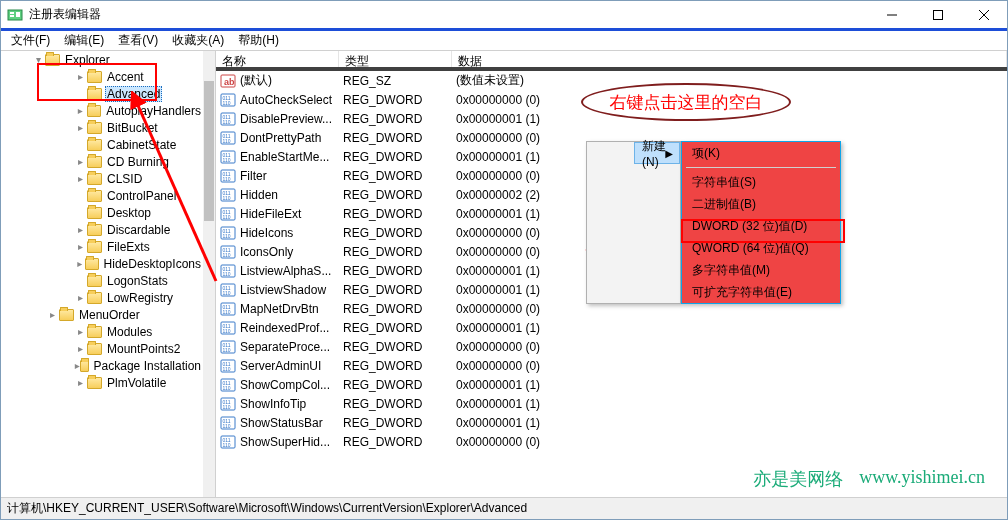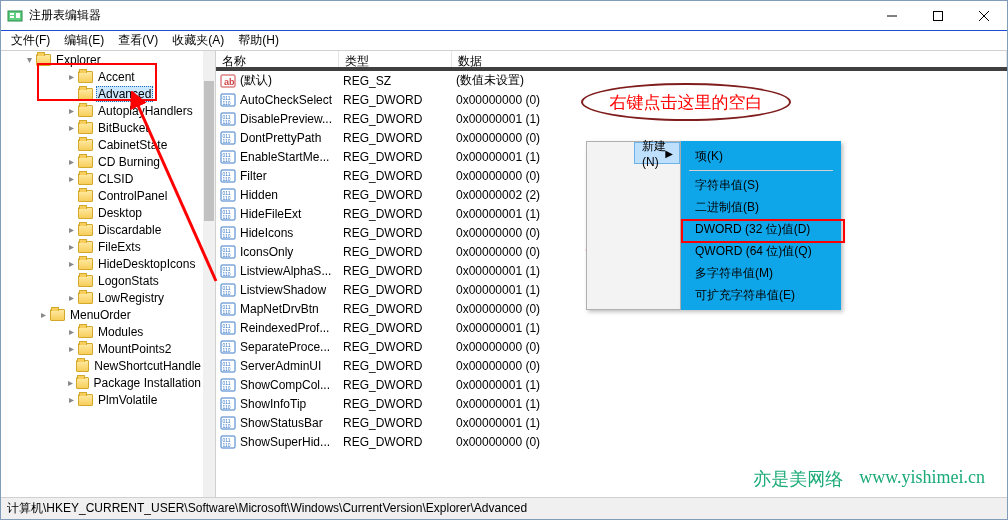--- a/index.html
+++ b/index.html
@@ -1,30 +1,30 @@
 <!DOCTYPE html>
 <html><head>
 <meta charset="utf-8">
 <style>
   * { box-sizing: border-box; }
   html, body { margin:0; padding:0; font-family: "Segoe UI", Tahoma, sans-serif; font-size:12px; color:#000; background:#fff; }
   .window { width:1008px; height:520px; border:1px solid #7f9db9; position:relative; background:#fff; overflow:hidden; }
   
-  .titlebar { height:30px; display:flex; align-items:center; justify-content:space-between; background:#fff; border-bottom:1px solid #1d4ed8; }
+  .titlebar { height:30px; display:flex; align-items:center; justify-content:space-between; background:#fff; border-bottom:3px solid #1d4ed8; }
   .titlebar-left { display:flex; align-items:center; gap:6px; padding-left:6px; font-size:12px; }
   .title-icon { width:16px; height:16px; }
   .titlebar-right { display:flex; }
   .tb-btn { width:46px; height:30px; display:flex; align-items:center; justify-content:center; }
   
   .menubar { height:20px; display:flex; align-items:center; gap:2px; padding:0 4px; border-bottom:1px solid #d0d0d0; }
   .menubar span { padding:2px 6px; }
   
   .body { display:flex; height:448px; }
   .treepane { width:215px; border-right:1px solid #d0d0d0; overflow:hidden; position:relative; }
-  .tree-scroll { position:absolute; inset:0 12px 0 0; overflow:hidden; }
+  .tree-scroll { position:absolute; inset:0 12px 0 0; overflow:hidden;margin-left:9px; }
   .treepane .scrollbar { position:absolute; right:0; top:0; bottom:0; width:12px; background:#f0f0f0; }
   .treepane .scrollbar .thumb { position:absolute; left:1px; right:1px; top:30px; height:140px; background:#c1c1c1; }
   .tree-row { display:flex; align-items:center; height:17px; white-space:nowrap; }
   .tree-row .exp { width:13px; text-align:center; color:#888; font-size:10px; line-height:10px; }
   .tree-row .exp.expanded::before { content:"▾"; }
   .tree-row .exp.collapsed::before { content:"▸"; }
   .tree-row .exp.none::before { content:""; }
   .folder-icon { width:15px; height:12px; margin-right:3px; display:inline-block; background:linear-gradient(#ffe9a2,#f7ce5b); border:1px solid #d4a82a; border-radius:1px; position:relative; }
   .folder-icon::before { content:""; position:absolute; top:-3px; left:0; width:6px; height:3px; background:#f7ce5b; border:1px solid #d4a82a; border-bottom:none; border-radius:1px 1px 0 0; }
   .tree-row .label { padding:0 2px; }
@@ -45,21 +45,21 @@
   .ic-reg { display:inline-block; width:16px; height:16px; }
   .ic-reg svg { width:16px; height:16px; }
   
   .statusbar { position:absolute; left:0; right:0; bottom:0; height:22px; border-top:1px solid #d0d0d0; padding:2px 6px; background:#f0f0f0; }
   
   .ctx-container { position:absolute; left:585px; top:140px; display:flex; }
   .ctx1 { width:95px; background:#f3f3f3; border:1px solid #b0b0b0; box-shadow:2px 2px 4px rgba(0,0,0,0.25); }
   .ctx1 .item { height:22px; display:flex; align-items:center; padding:0 8px; position:relative; }
   .ctx1 .item.hover { background:#bfe0fc; border:1px solid #6db3e8; padding:0 7px; height:22px;margin-left:47px; }
   .ctx1 .item .arrow { position:absolute; right:6px; font-size:10px; }
-  .ctx2 { width:160px; background:#0ea5e9; border:4px solid #0ea5e9; box-shadow:2px 2px 4px rgba(0,0,0,0.25); }
+  .ctx2 { width:160px; background:#ef4444; border:1px solid #0ea5e9; box-shadow:2px 2px 4px rgba(0,0,0,0.25); }
   .ctx2 .item { height:22px; display:flex; align-items:center; padding:0 10px; white-space:nowrap; }
   .ctx2 .sep { height:1px; background:#d0d0d0; margin:3px 4px; }
   .hl-ctx { position:absolute; left:680px; top:218px; width:164px; height:24px; border:2px solid #ff0000; pointer-events:none; }
   
   .callout-box { position:absolute; left:580px; top:82px; border:2px solid #7f1d1d; border-radius:50%/50%; width:210px; height:38px; display:flex; align-items:center; justify-content:center; color:#ff0000; font-size:17px; pointer-events:none; }
   .watermark { position:absolute; right:22px; bottom:28px; color:#1aab78; font-size:18px; display:flex; gap:16px; font-family: "SimSun","宋体",serif; pointer-events:none; }
   .arrow-svg { position:absolute; pointer-events:none; }
 </style>
 </head>
 <body>
@@ -192,25 +192,20 @@
           </div>
           <div class="tree-row" style="padding-left: 64px;">
             <span class="exp collapsed"></span>
             <span class="folder-icon"></span>
             <span class="label">Modules</span>
           </div>
           <div class="tree-row" style="padding-left: 64px;">
             <span class="exp collapsed"></span>
             <span class="folder-icon"></span>
             <span class="label">MountPoints2</span>
-          </div>
-          <div class="tree-row" style="padding-left: 64px;">
-            <span class="exp none"></span>
-            <span class="folder-icon"></span>
-            <span class="label">NewShortcutHandle</span>
           </div>
           <div class="tree-row" style="padding-left: 64px;">
             <span class="exp collapsed"></span>
             <span class="folder-icon"></span>
             <span class="label">Package Installation</span>
           </div>
           <div class="tree-row" style="padding-left: 64px;">
             <span class="exp collapsed"></span>
             <span class="folder-icon"></span>
             <span class="label">PlmVolatile</span>

